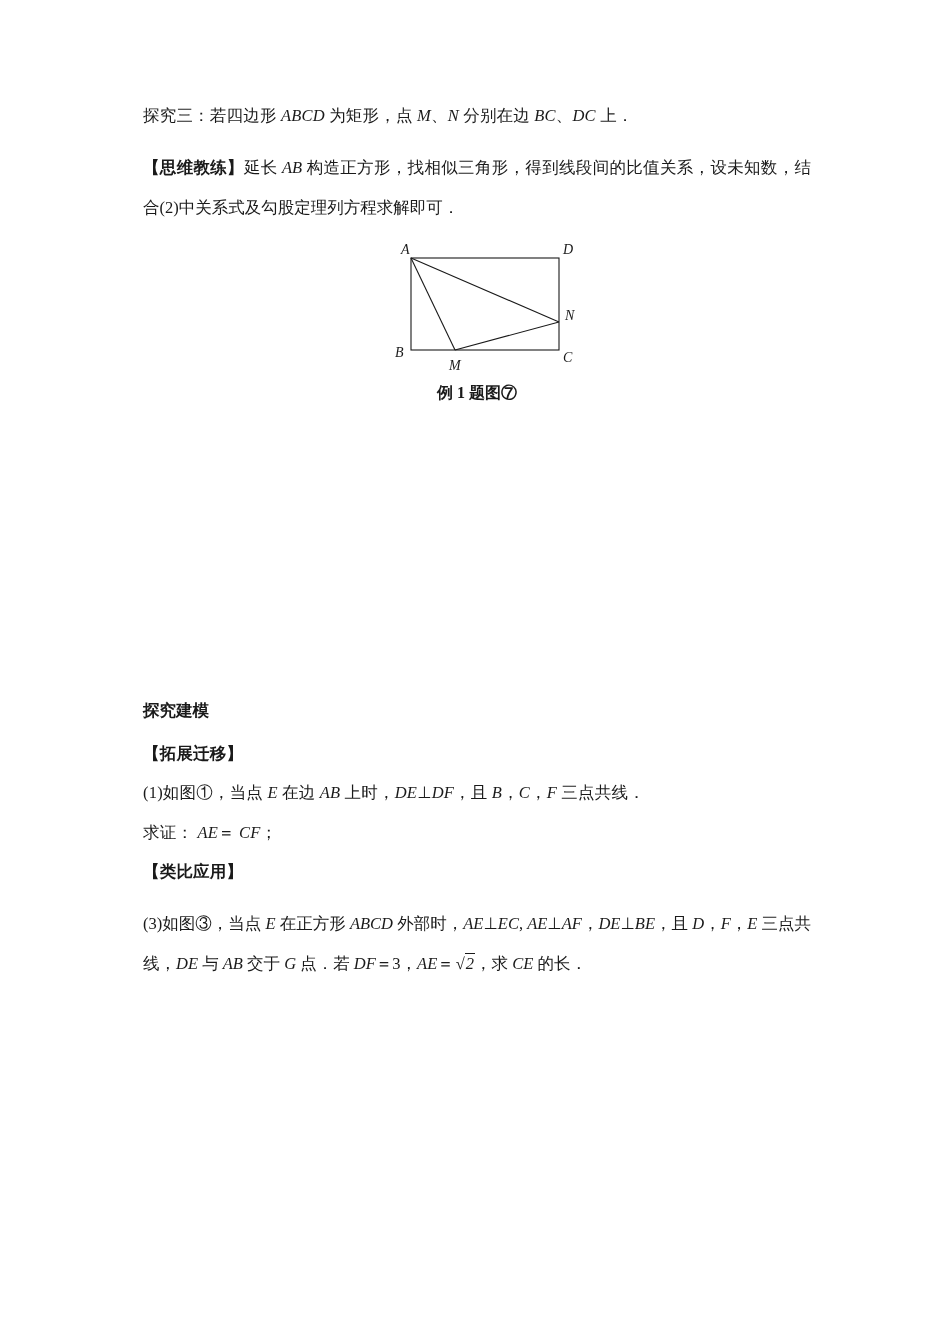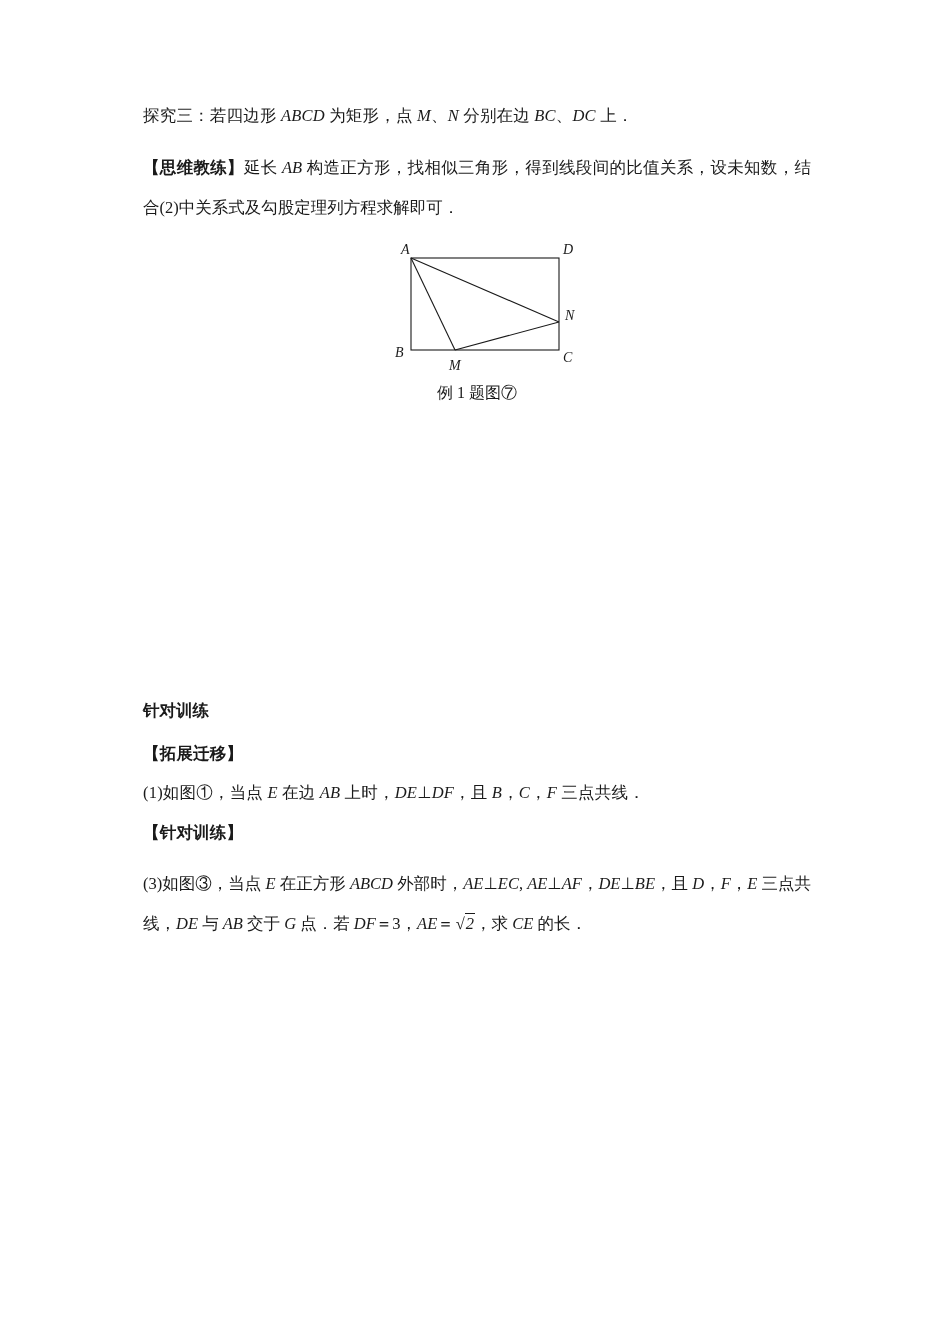--- a/index.html
+++ b/index.html
@@ -45,20 +45,21 @@
   i.m {
     font-family: "Liberation Serif", serif;
   }
   .bold {
     font-weight: bold;
   }
   .figcap {
     text-align: center;
     font-size: 16px;
     color: #1a1a1a;
+    font-weight: bold;
   }
   .sqrt {
     display: inline-block;
     position: relative;
     padding-left: 2px;
   }
   .sqrt .rad { font-style: normal; }
   .sqrt .val {
     border-top: 1px solid #1a1a1a;
     padding: 0 1px 0 1px;
@@ -104,36 +105,39 @@
         <text x="306" y="130" font-family="Liberation Serif, serif" font-style="italic" font-size="14" fill="#1a1a1a">M</text>
         <text x="420" y="122" font-family="Liberation Serif, serif" font-style="italic" font-size="14" fill="#1a1a1a">C</text>
       </svg>
       <div class="figcap" style="position:absolute; left:0; top:143px; width:668px;">
         <span>例 1 题图⑦</span>
       </div>
     </div>
 
     <div class="spacer-block"></div>
 
-    <div class="sect-title">针对训练</div>
+    <div class="sect-title">探究建模</div>
 
 
     <div class="line">
       <span class="bold">【拓展迁移】</span>
     </div>
 
     <div class="line">
       (1)如图①，当点 <i class="m">E</i> 在边 <i class="m">AB</i> 上时，<i class="m">DE</i>⊥<i class="m">DF</i>，且 <i class="m">B</i>，<i class="m">C</i>，<i class="m">F</i> 三点共线．
     </div>
 
+    <div class="line">
+      求证： <i class="m">AE</i>＝ <i class="m">CF</i>；
+    </div>
 
 
 
     <div class="line" style="margin-top:18px;">
-      <span class="bold">【针对训练】</span>
+      <span class="bold">【类比应用】</span>
     </div>
 
     <div class="para">
       (3)如图③，当点 <i class="m">E</i> 在正方形 <i class="m">ABCD</i> 外部时，<i class="m">AE</i>⊥<i class="m">EC</i>, <i class="m">AE</i>⊥<i class="m">AF</i>，<i class="m">DE</i>⊥<i class="m">BE</i>，且 <i class="m">D</i>，<i class="m">F</i>，<i class="m">E</i> 三点共线，<i class="m">DE</i> 与 <i class="m">AB</i> 交于 <i class="m">G</i> 点．若 <i class="m">DF</i>＝3，<i class="m">AE</i>＝<span class="sqrt"><span class="rad">√</span><span class="val">2</span></span>，求 <i class="m">CE</i> 的长．
     </div>
 
   </div>
 </div>
 
 </body></html>

